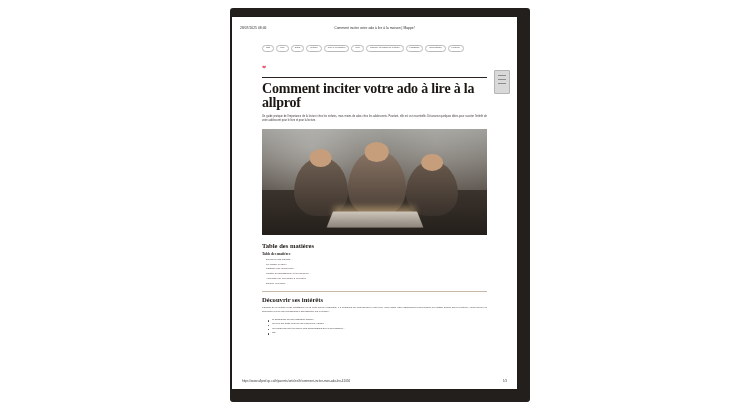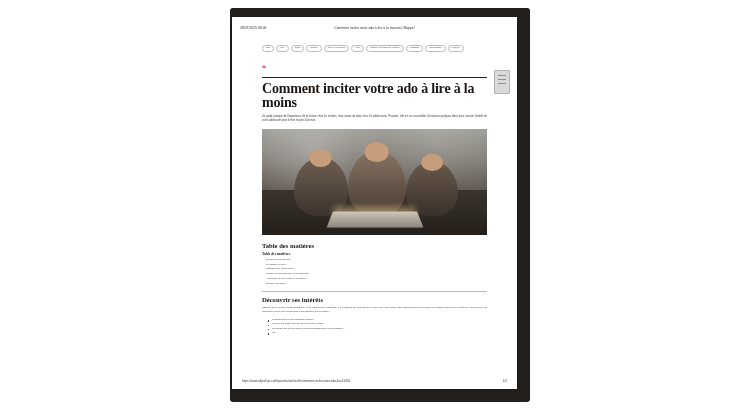--- a/index.html
+++ b/index.html
@@ -219,21 +219,21 @@
         <span class="chip">Collections</span>
         <span class="chip">Lecture</span>
       </div>
 
       <div class="heart-row">
         <span class="heart">❤</span>
       </div>
 
       <div class="rule dark"></div>
 
-      <h1 class="title">Comment inciter votre ado à lire à la moins</h1>
+      <h1 class="title">Comment inciter votre ado à lire à la allprof</h1>
 
       <p class="lede">Un guide pratique de l'importance de la lecture chez les enfants, mais moins de ados chez les adolescents. Pourtant, elle est est essentielle. Découvrez quelques idées pour susciter l'intérêt de votre adolescent pour le livre et pour la lecture.</p>
 
       <div class="hero">
         <div class="wall"></div>
         <div class="couch"></div>
         <div class="fig a">
             <div class="head"></div>
           </div>
         <div class="fig b">

